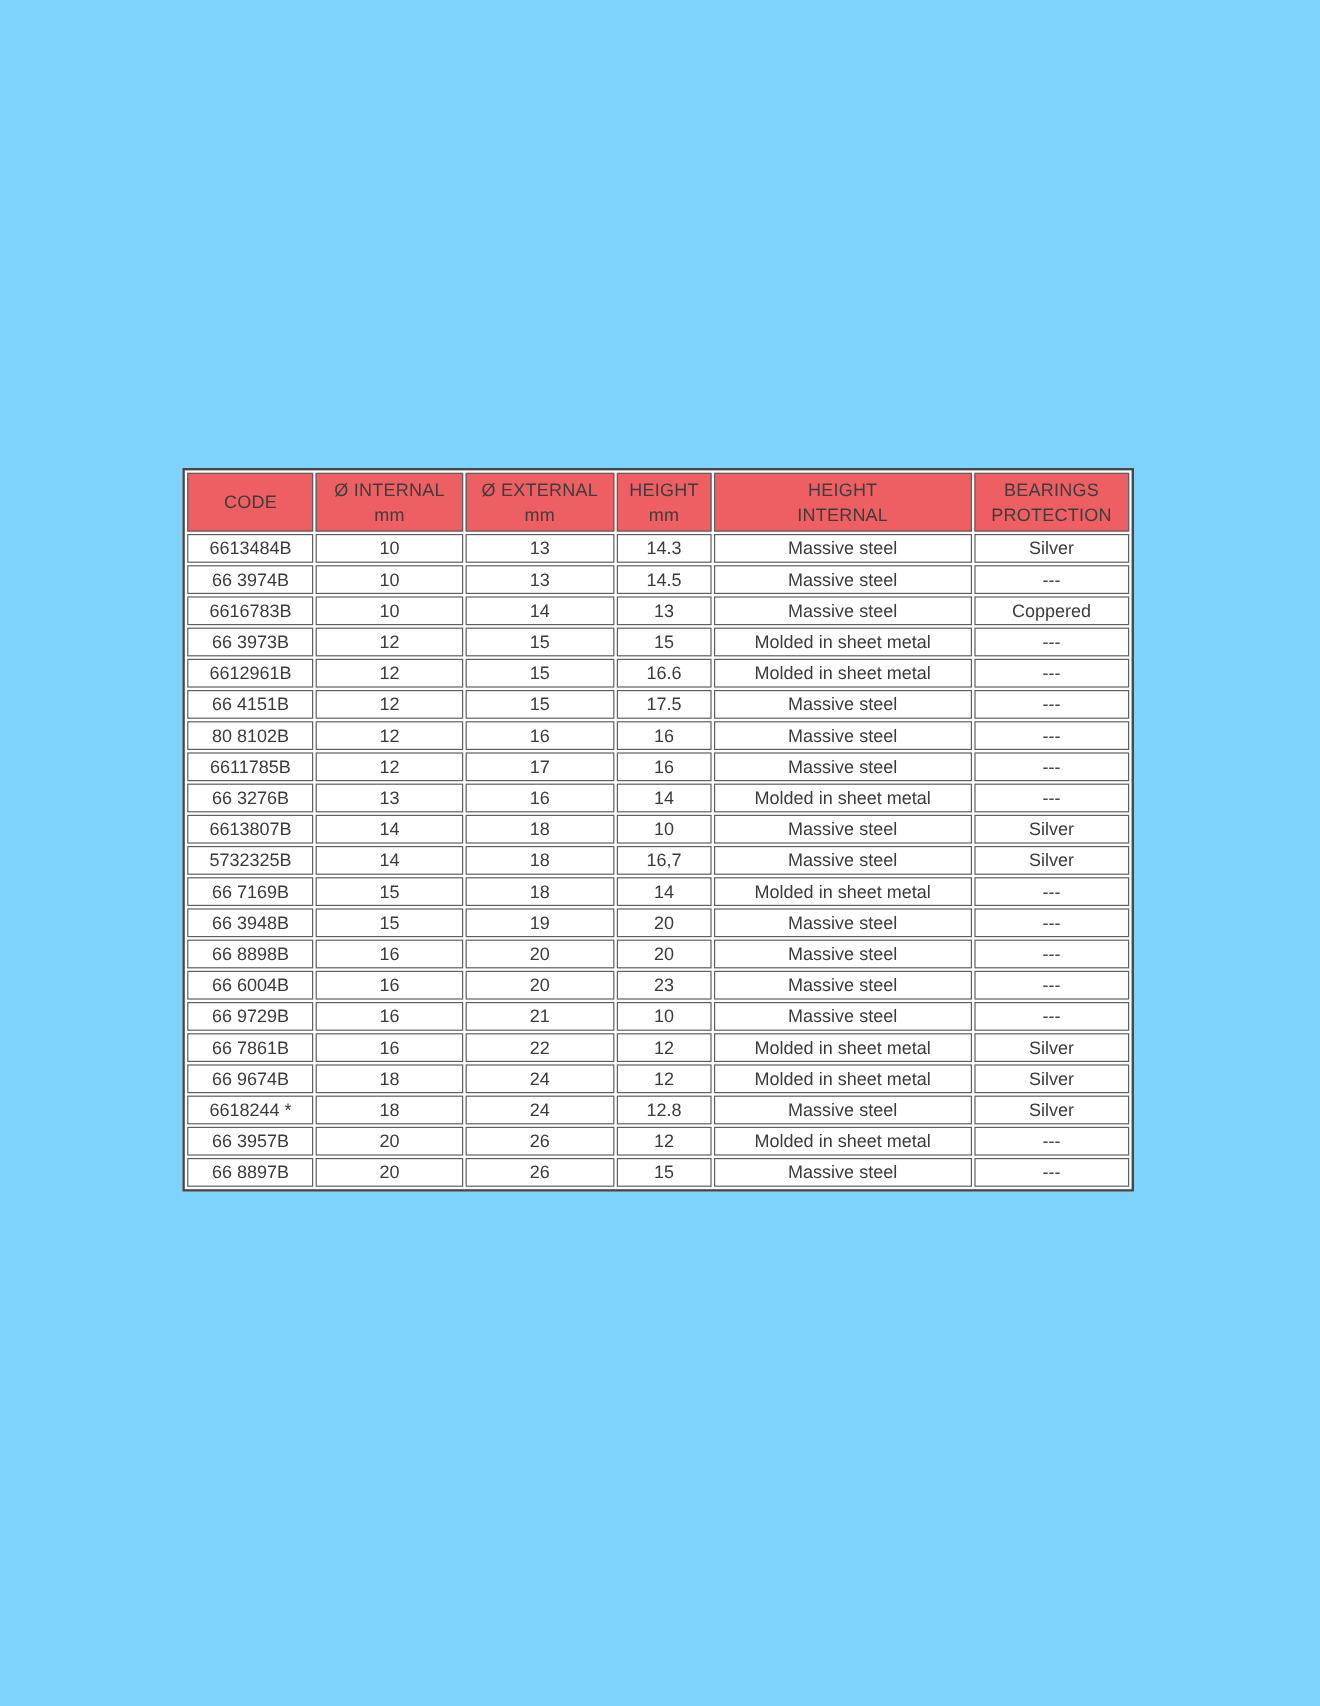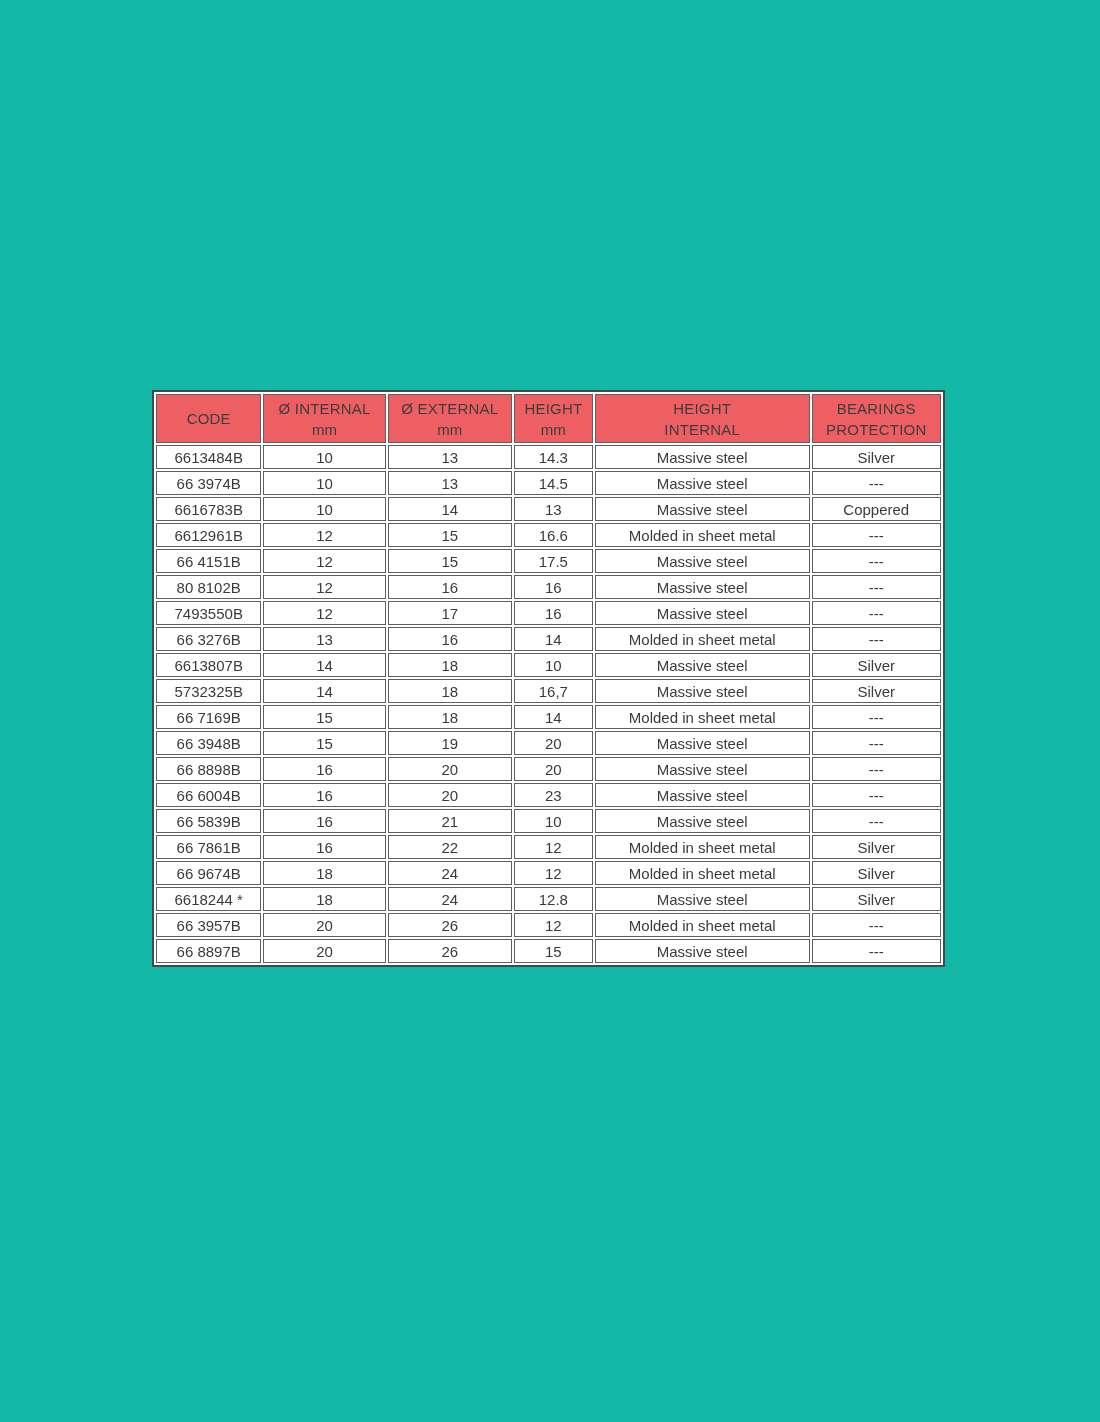--- a/index.html
+++ b/index.html
@@ -5,21 +5,21 @@
   html, body {
     margin: 0;
     padding: 0;
     background: #ffffff;
     font-family: "Liberation Sans", sans-serif;
   }
   .page {
     position: relative;
     width: 1100px;
     height: 1422px;
-    background: #14b8a6;
+    background: #7dd3fc;
     overflow: hidden;
     text-decoration: underline;
   }
   .spec-table {
     position: absolute;
     left: 152px;
     top: 390px;
     width: 793px;
     table-layout: fixed;
     border-collapse: separate;
@@ -120,20 +120,28 @@
         </tr>
         <tr>
           <td>6616783B</td>
           <td>10</td>
           <td>14</td>
           <td>13</td>
           <td>Massive steel</td>
           <td>Coppered</td>
         </tr>
         <tr>
+          <td>66 3973B</td>
+          <td>12</td>
+          <td>15</td>
+          <td>15</td>
+          <td>Molded in sheet metal</td>
+          <td>---</td>
+        </tr>
+        <tr>
           <td>6612961B</td>
           <td>12</td>
           <td>15</td>
           <td>16.6</td>
           <td>Molded in sheet metal</td>
           <td>---</td>
         </tr>
         <tr>
           <td>66 4151B</td>
           <td>12</td>
@@ -144,21 +152,21 @@
         </tr>
         <tr>
           <td>80 8102B</td>
           <td>12</td>
           <td>16</td>
           <td>16</td>
           <td>Massive steel</td>
           <td>---</td>
         </tr>
         <tr>
-          <td>7493550B</td>
+          <td>6611785B</td>
           <td>12</td>
           <td>17</td>
           <td>16</td>
           <td>Massive steel</td>
           <td>---</td>
         </tr>
         <tr>
           <td>66 3276B</td>
           <td>13</td>
           <td>16</td>
@@ -208,21 +216,21 @@
         </tr>
         <tr>
           <td>66 6004B</td>
           <td>16</td>
           <td>20</td>
           <td>23</td>
           <td>Massive steel</td>
           <td>---</td>
         </tr>
         <tr>
-          <td>66 5839B</td>
+          <td>66 9729B</td>
           <td>16</td>
           <td>21</td>
           <td>10</td>
           <td>Massive steel</td>
           <td>---</td>
         </tr>
         <tr>
           <td>66 7861B</td>
           <td>16</td>
           <td>22</td>

